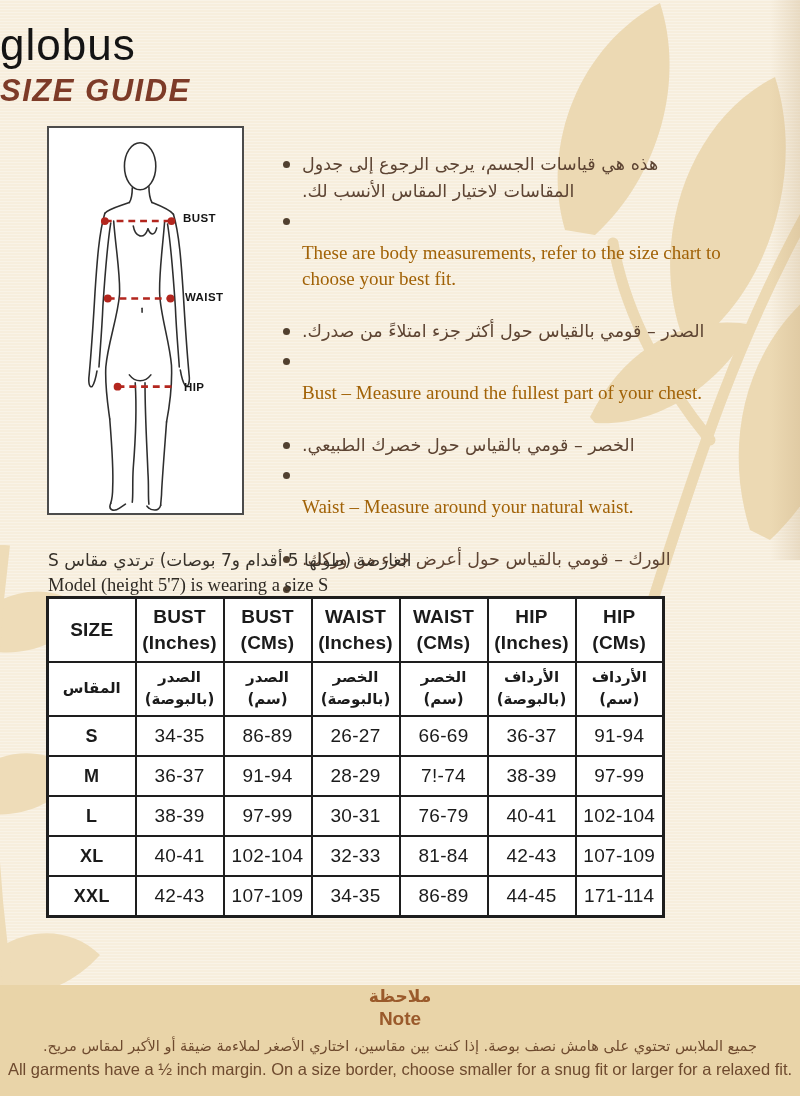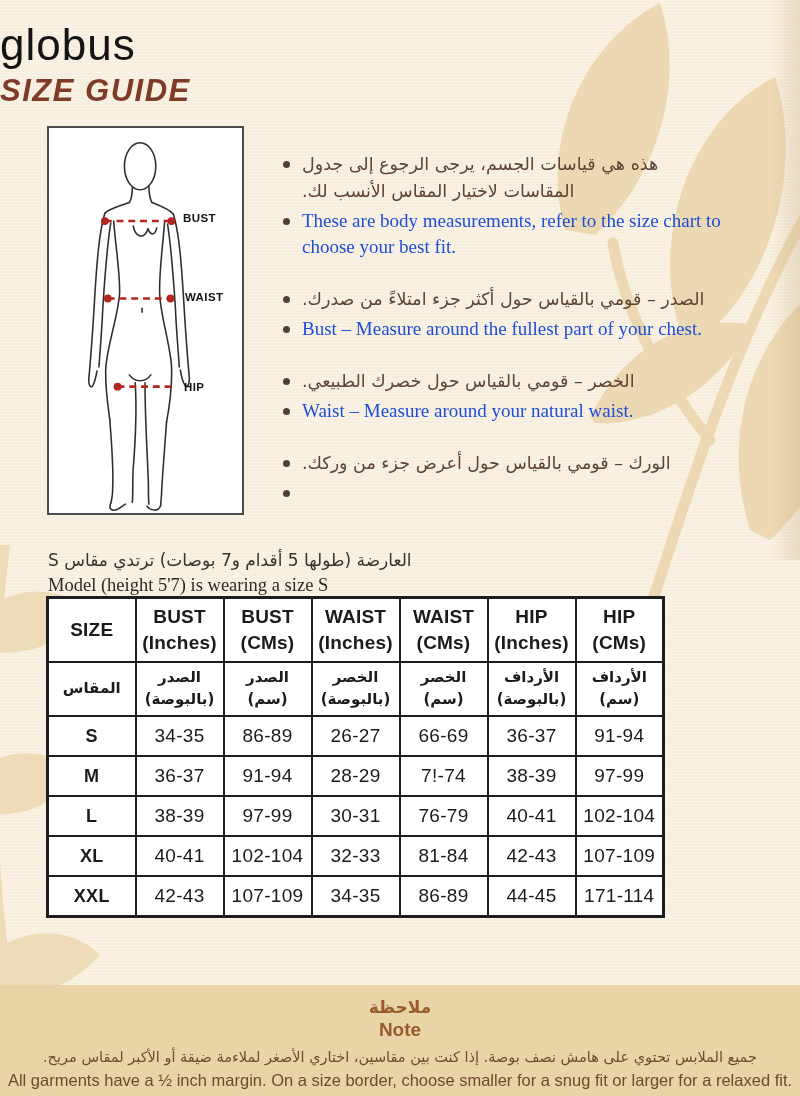--- a/index.html
+++ b/index.html
@@ -31,42 +31,42 @@
   .lbl-waist{left:136px;top:163px;}
   .lbl-hip{left:135px;top:253px;}
 
   
   .instructions{position:absolute;left:283px;top:151px;width:450px;list-style:none;margin:0;padding:0;}
   .inst-group{margin-bottom:26px;}
   .inst-row{display:flex;align-items:flex-start;margin-bottom:3px;}
   .dot{flex:0 0 auto;width:7px;height:7px;border-radius:50%;background:#51402f;margin:10px 12px 0 0;}
   .ar-text{direction:rtl;text-align:left;font-family:"DejaVu Sans", sans-serif;
     font-size:17.5px;line-height:27px;color:#5d4433;}
-  .en-text{font-family:"Liberation Serif", serif;font-size:19px;line-height:26px;color:#1d4ed8;}
+  .en-text{font-family:"Liberation Serif", serif;font-size:19px;line-height:26px;color:#a16207;margin-top:32px;}
 
   
   .model-note{position:absolute;left:48px;top:527px;width:520px;margin-top:20px;}
   .model-ar{direction:rtl;text-align:left;font-family:"DejaVu Sans", sans-serif;
     font-size:17px;line-height:26px;color:#38322a;}
   .model-en{font-family:"Liberation Serif", serif;font-size:18.5px;line-height:25px;color:#2f2a23;}
 
   
   .size-table{position:absolute;left:46px;top:596px;width:619px;border-collapse:collapse;
     table-layout:fixed;background:#ffffff;border:3px solid #1e1e1e;}
   .size-table th,.size-table td{border:2px solid #1e1e1e;text-align:center;vertical-align:middle;
     padding:0 2px;color:#1b1b1b;}
   .hen th{height:62px;font-size:19px;line-height:1.35;font-weight:bold;letter-spacing:.2px;}
   .har th{height:52px;font-size:15px;line-height:1.45;font-weight:bold;
     font-family:"DejaVu Sans", sans-serif;direction:rtl;}
   .size-table tbody td{height:38px;font-size:19px;letter-spacing:.3px;}
   .size-table tbody td.size-cell{font-weight:bold;font-size:18px;}
 
   
   .note-band{position:absolute;left:0;top:985px;width:800px;height:111px;
-    background:#e9d4a8;text-align:center;box-sizing:border-box;padding-top:11px;}
+    background:#e9d4a8;text-align:center;box-sizing:border-box;}
   .note-title-ar{font-family:"DejaVu Sans", sans-serif;font-size:17px;font-weight:bold;
     color:#9a5a2b;direction:rtl;line-height:22px;}
   .note-title-en{font-size:19px;font-weight:bold;color:#9a5a2b;line-height:24px;}
   .note-body-ar{font-family:"DejaVu Sans", sans-serif;font-size:14.5px;color:#6e4a2e;
     direction:rtl;line-height:24px;margin-top:3px;}
   .note-body-en{font-size:16.5px;color:#6e4a2e;line-height:22px;}
 </style>
 </head>
 <body>
 

